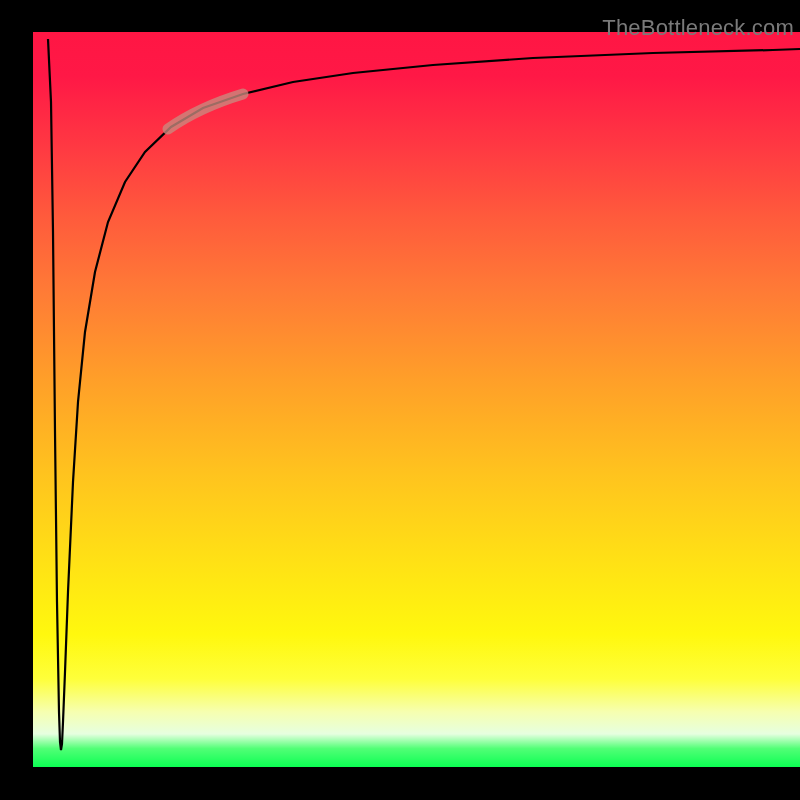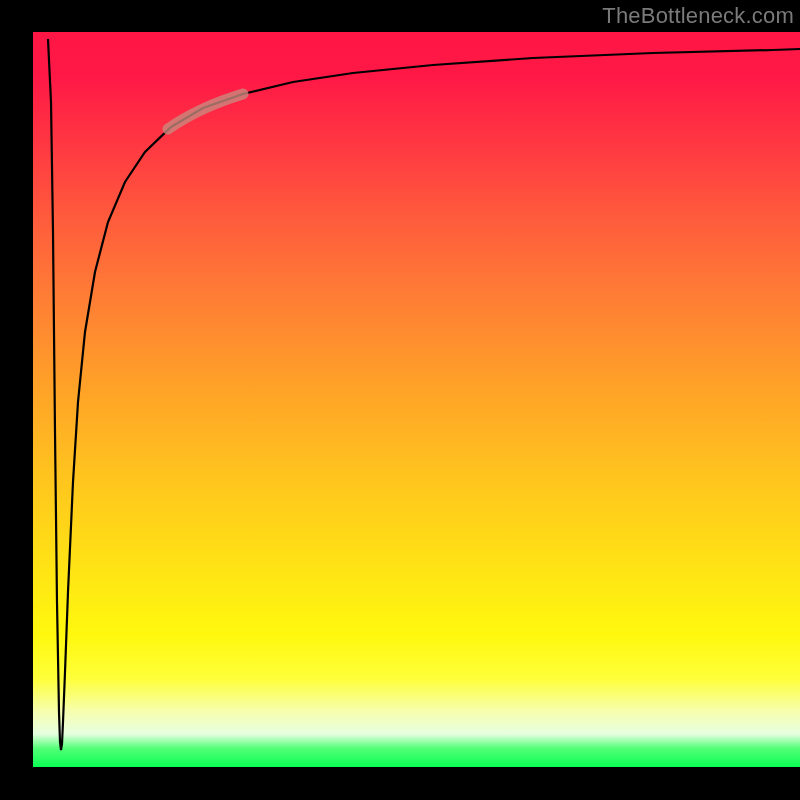--- a/index.html
+++ b/index.html
@@ -54,21 +54,21 @@
   }
   .bump {
     fill: none;
     stroke: #c98a7f;
     stroke-opacity: 0.78;
     stroke-width: 11;
     stroke-linecap: round;
   }
   .watermark {
     position: absolute;
-    top: 3px;
+    top: 15px;
     right: 6px;
     color: #7a7a7a;
     font-size: 22px;
     letter-spacing: 0.2px;
     font-weight: 500;
   }
 </style>
 </head>
 <body>
 

